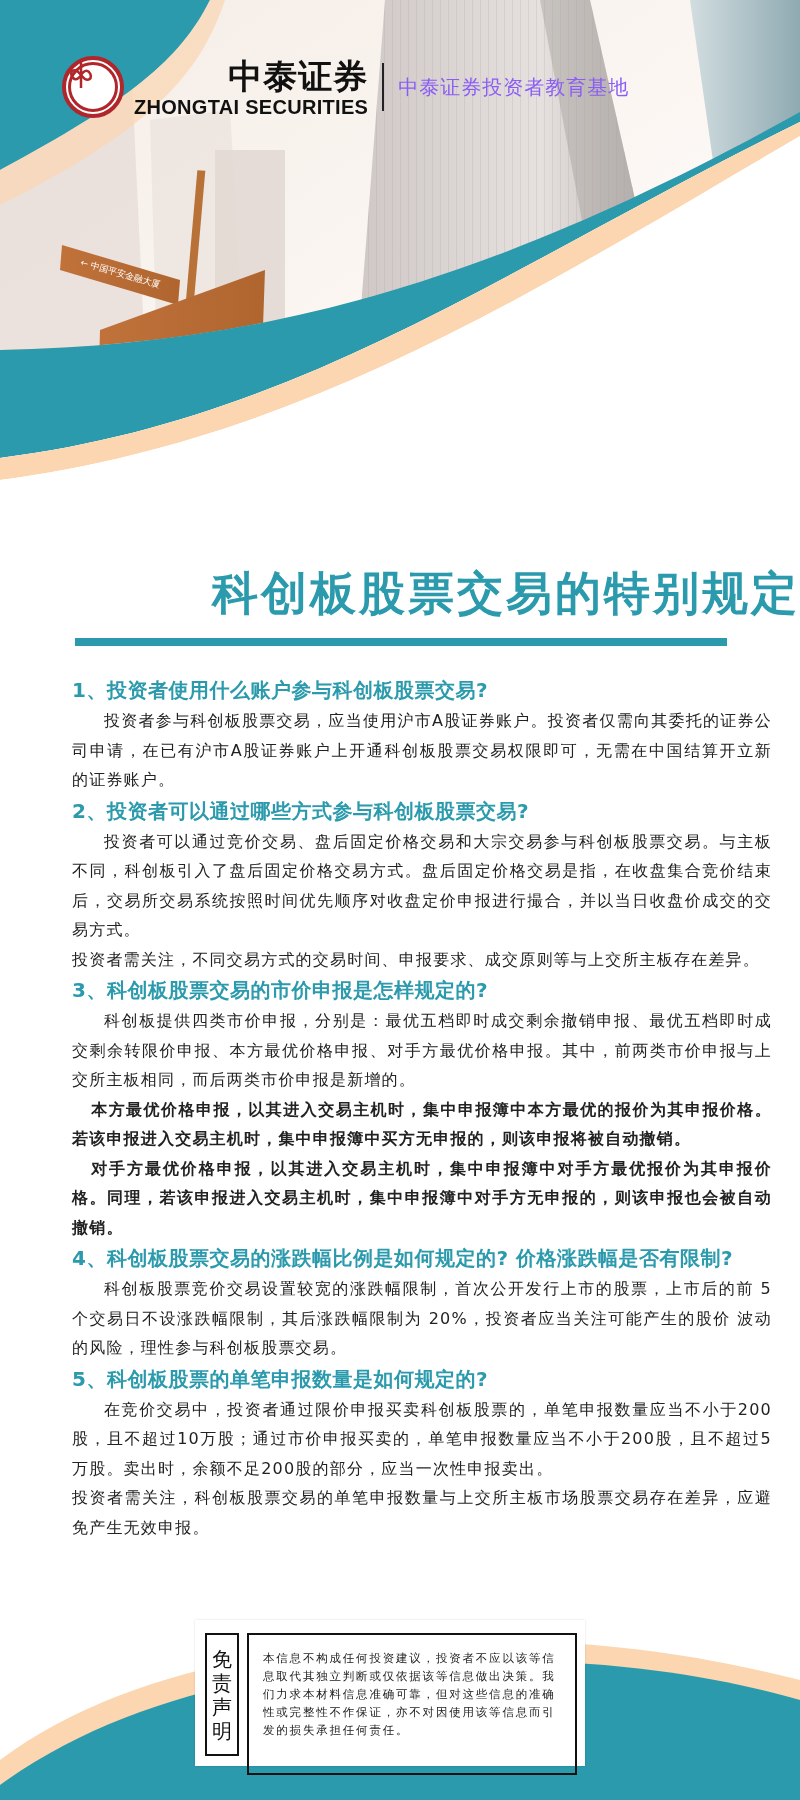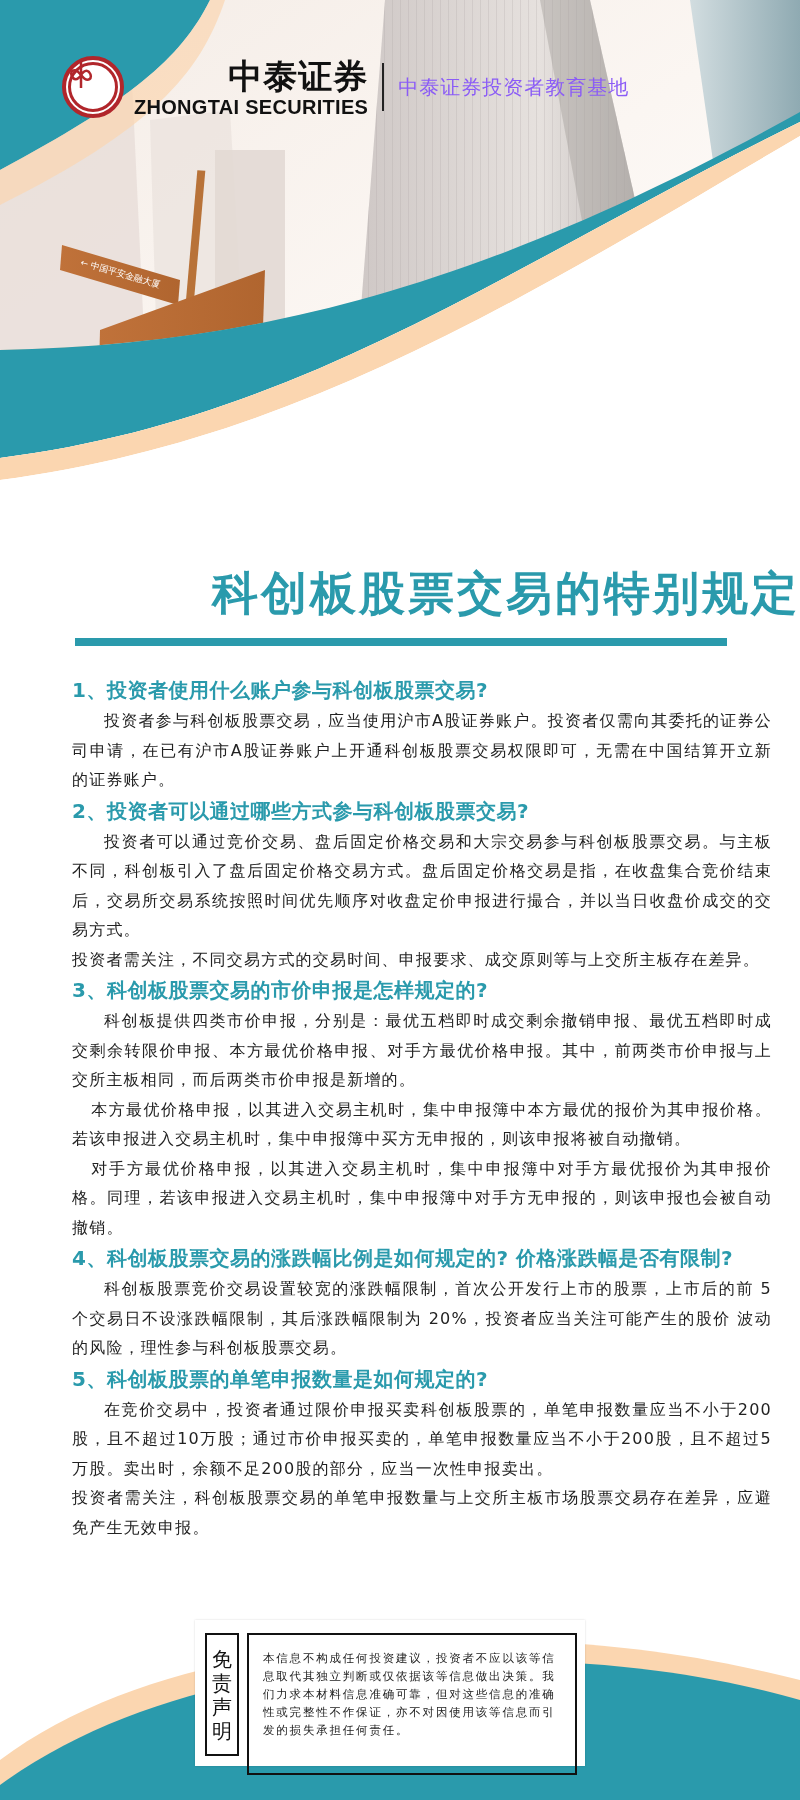--- a/index.html
+++ b/index.html
@@ -18,21 +18,21 @@
   .logo-divider { width: 2px; height: 48px; background: #222; margin: 0 14px 0 14px; }
   .logo-sub { font-weight: normal; font-size: 20px; color: #8b5cf6; letter-spacing: 1px; }
 
   .main-title { position: absolute; left: 0; width: 800px; top: 563px; text-align: right; font-size: 46px; font-weight: bold; color: #2a9aac; letter-spacing: 3px; }
   .title-rule { position: absolute; left: 75px; width: 652px; top: 638px; height: 8px; background: #2a9aac; }
 
   .content { position: absolute; left: 52px; top: 674px; width: 700px; margin-left: 20px; }
   .q { font-size: 20px; font-weight: bold; color: #2a9aac; line-height: 32px; letter-spacing: 0.5px; }
   .p { font-size: 16px; color: #222; line-height: 29.5px; letter-spacing: 1.2px; text-align: justify; }
   .p.indent { text-indent: 2em; }
-  .p.indent-half { text-indent: 1.2em; }
+  .p.indent-half { text-indent: 1.2em; font-weight: bold; }
 
   .footer { position: absolute; left: 0; top: 1560px; width: 800px; height: 240px; overflow: hidden; }
 
   .disclaimer { position: absolute; left: 195px; top: 1620px; width: 390px; height: 146px; background: #ffffff; box-shadow: 0 0 2px rgba(0,0,0,0.15); }
   .disc-label { position: absolute; left: 10px; top: 13px; width: 34px; height: 123px; border: 2px solid #111; display: flex; flex-direction: column; align-items: center; justify-content: center; }
   .disc-label span { font-size: 20px; line-height: 24px; color: #111; }
   .disc-body { position: absolute; left: 52px; top: 13px; width: 330px; height: 142px; border: 2px solid #111; padding: 14px 10px 0 14px; font-size: 11.5px; line-height: 18px; color: #222; letter-spacing: 1.8px; }
 </style>
 </head>
 <body>

